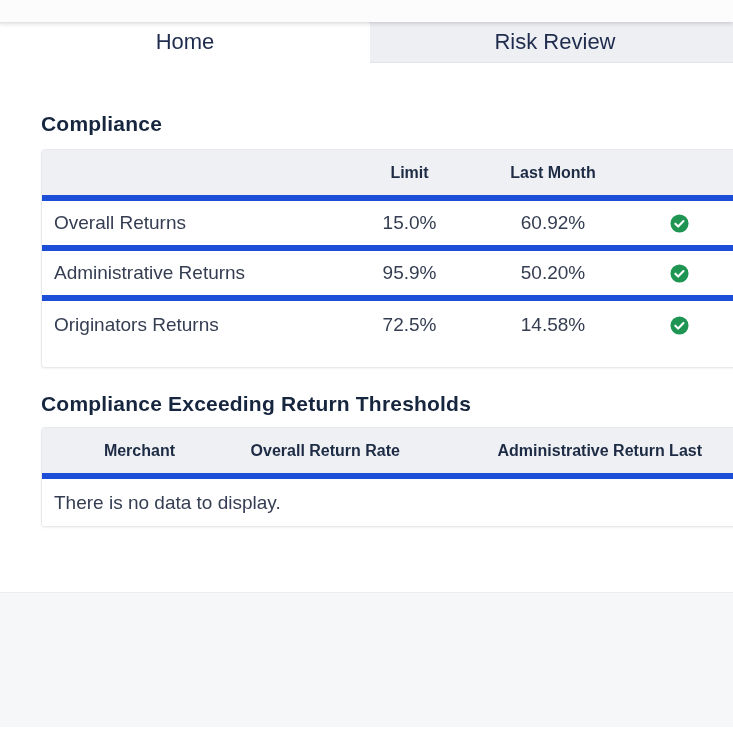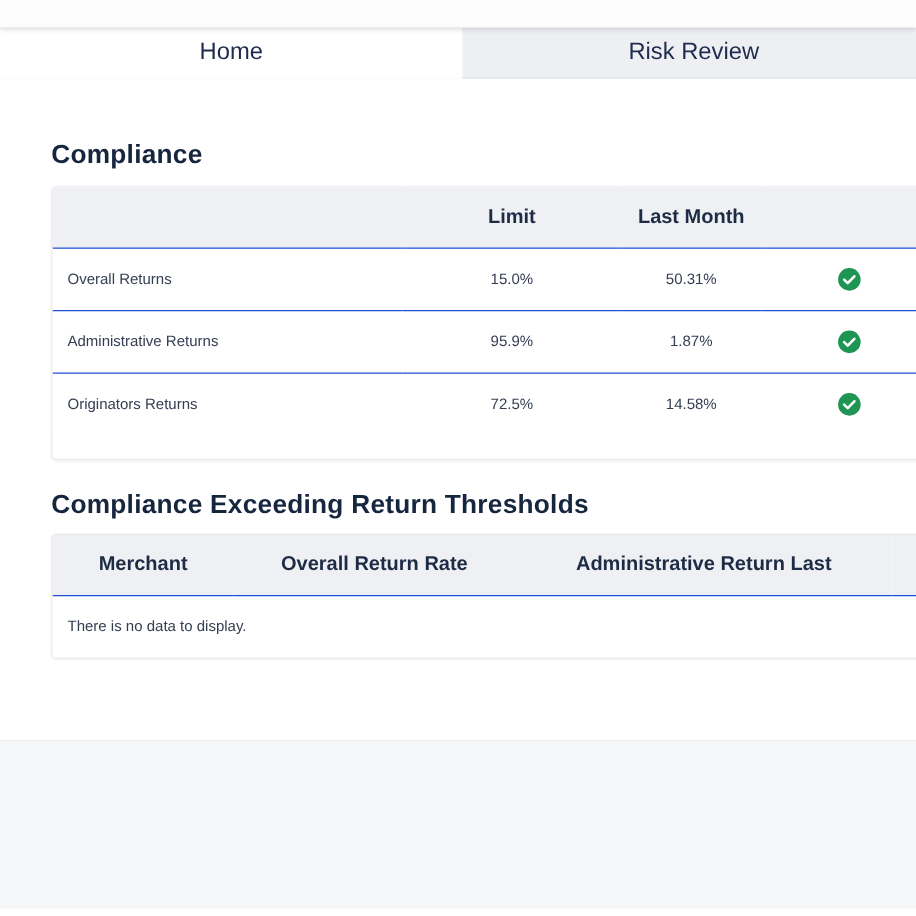--- a/index.html
+++ b/index.html
@@ -4,42 +4,42 @@
 <style>
   * { margin:0; padding:0; box-sizing:border-box; }
   html,body { width:733px; height:733px; overflow:hidden; background:#ffffff;
               font-family:"Liberation Sans", sans-serif; color:#333c50; }
 
   .top-strip { height:22px; background:#fcfcfd; box-shadow:0 2px 4px rgba(0,0,0,0.14);
                position:relative; z-index:5; }
 
   .tab-bar { display:flex; width:740px; height:41px; background:#edeff3; position:relative; z-index:4; }
   .tab { flex:0 0 370px; display:flex; align-items:center; justify-content:center;
-         font-size:19px; color:#1f2c4d; cursor:pointer; border-bottom:1px solid #e1e3e8; }
+         font-size:22px; color:#1f2c4d; cursor:pointer; border-bottom:1px solid #e1e3e8; }
   .tab.active { background:#ffffff; border-bottom:1px solid #ffffff; border-radius:3px 3px 0 0; }
 
   .content { padding-left:41px;margin-top:28px; }
 
   h1.section-title { color:#16263f; font-size:21px; font-weight:bold; letter-spacing:0.2px; }
   .title-compliance { margin-top:49px; }
   .title-originators { margin-top:24px; }
 
   .card { border:1px solid #e7e9ed; border-radius:4px; background:#fff;
           box-shadow:0 1px 2px rgba(0,0,0,0.05); overflow:hidden; }
   .card-1 { margin-top:13px; width:707px; padding-bottom:19px; }
   .card-2 { margin-top:11px; width:1002px; }
 
   table { border-collapse:collapse; table-layout:fixed; }
   .tbl-1 { width:707px; }
   .tbl-2 { width:1002px; }
 
   thead th { background:#eef0f3; font-size:16px; font-weight:bold; color:#1d2b45;
-             height:48px; padding:0 12px; text-align:center; white-space:nowrap; }
-  tbody td { font-size:12px; color:#343d52; height:50px; padding:0 12px;
-             border-top:1px solid #1d4ed8; white-space:nowrap; background:#fff; }
+             height:48px; padding:0 12px; text-align:right; white-space:nowrap; }
+  tbody td { font-size:19px; color:#343d52; height:50px; padding:0 12px;
+             border-top:6px solid #1d4ed8; white-space:nowrap; background:#fff; }
 
   .tbl-1 col.c-label { width:280px; } .tbl-1 col.c-limit { width:175px; }
   .tbl-1 col.c-last  { width:112px; } .tbl-1 col.c-status{ width:140px; }
   .tbl-1 th.center, .tbl-1 td.center { text-align:center; }
 
   .tbl-2 col.c1 { width:145px; } .tbl-2 col.c2 { width:225px; }
   .tbl-2 col.c3 { width:302px; } .tbl-2 col.c4 { width:330px; }
 
   .status-icon { display:inline-block; width:19px; height:19px; vertical-align:middle; }
 
@@ -73,32 +73,32 @@
           <th></th>
           <th class="center">Limit</th>
           <th class="center">Last Month</th>
           <th class="center"></th>
         </tr>
       </thead>
       <tbody>
         <tr>
           <td>Overall Returns</td>
           <td class="center">15.0%</td>
-          <td class="center">50.31%</td>
+          <td class="center">60.92%</td>
           <td class="center">
             <svg class="status-icon" viewBox="0 0 20 20">
               <circle cx="10" cy="10" r="9.5" fill="#1e9552"></circle>
               <path d="M5.6 10.2 L8.6 13.2 L14.2 7.4" stroke="#ffffff" stroke-width="2.2" fill="none" stroke-linecap="round" stroke-linejoin="round"></path>
             </svg>
           </td>
         </tr>
         <tr>
           <td>Administrative Returns</td>
           <td class="center">95.9%</td>
-          <td class="center">1.87%</td>
+          <td class="center">50.20%</td>
           <td class="center">
             <svg class="status-icon" viewBox="0 0 20 20">
               <circle cx="10" cy="10" r="9.5" fill="#1e9552"></circle>
               <path d="M5.6 10.2 L8.6 13.2 L14.2 7.4" stroke="#ffffff" stroke-width="2.2" fill="none" stroke-linecap="round" stroke-linejoin="round"></path>
             </svg>
           </td>
         </tr>
         <tr>
           <td>Originators Returns</td>
           <td class="center">72.5%</td>

